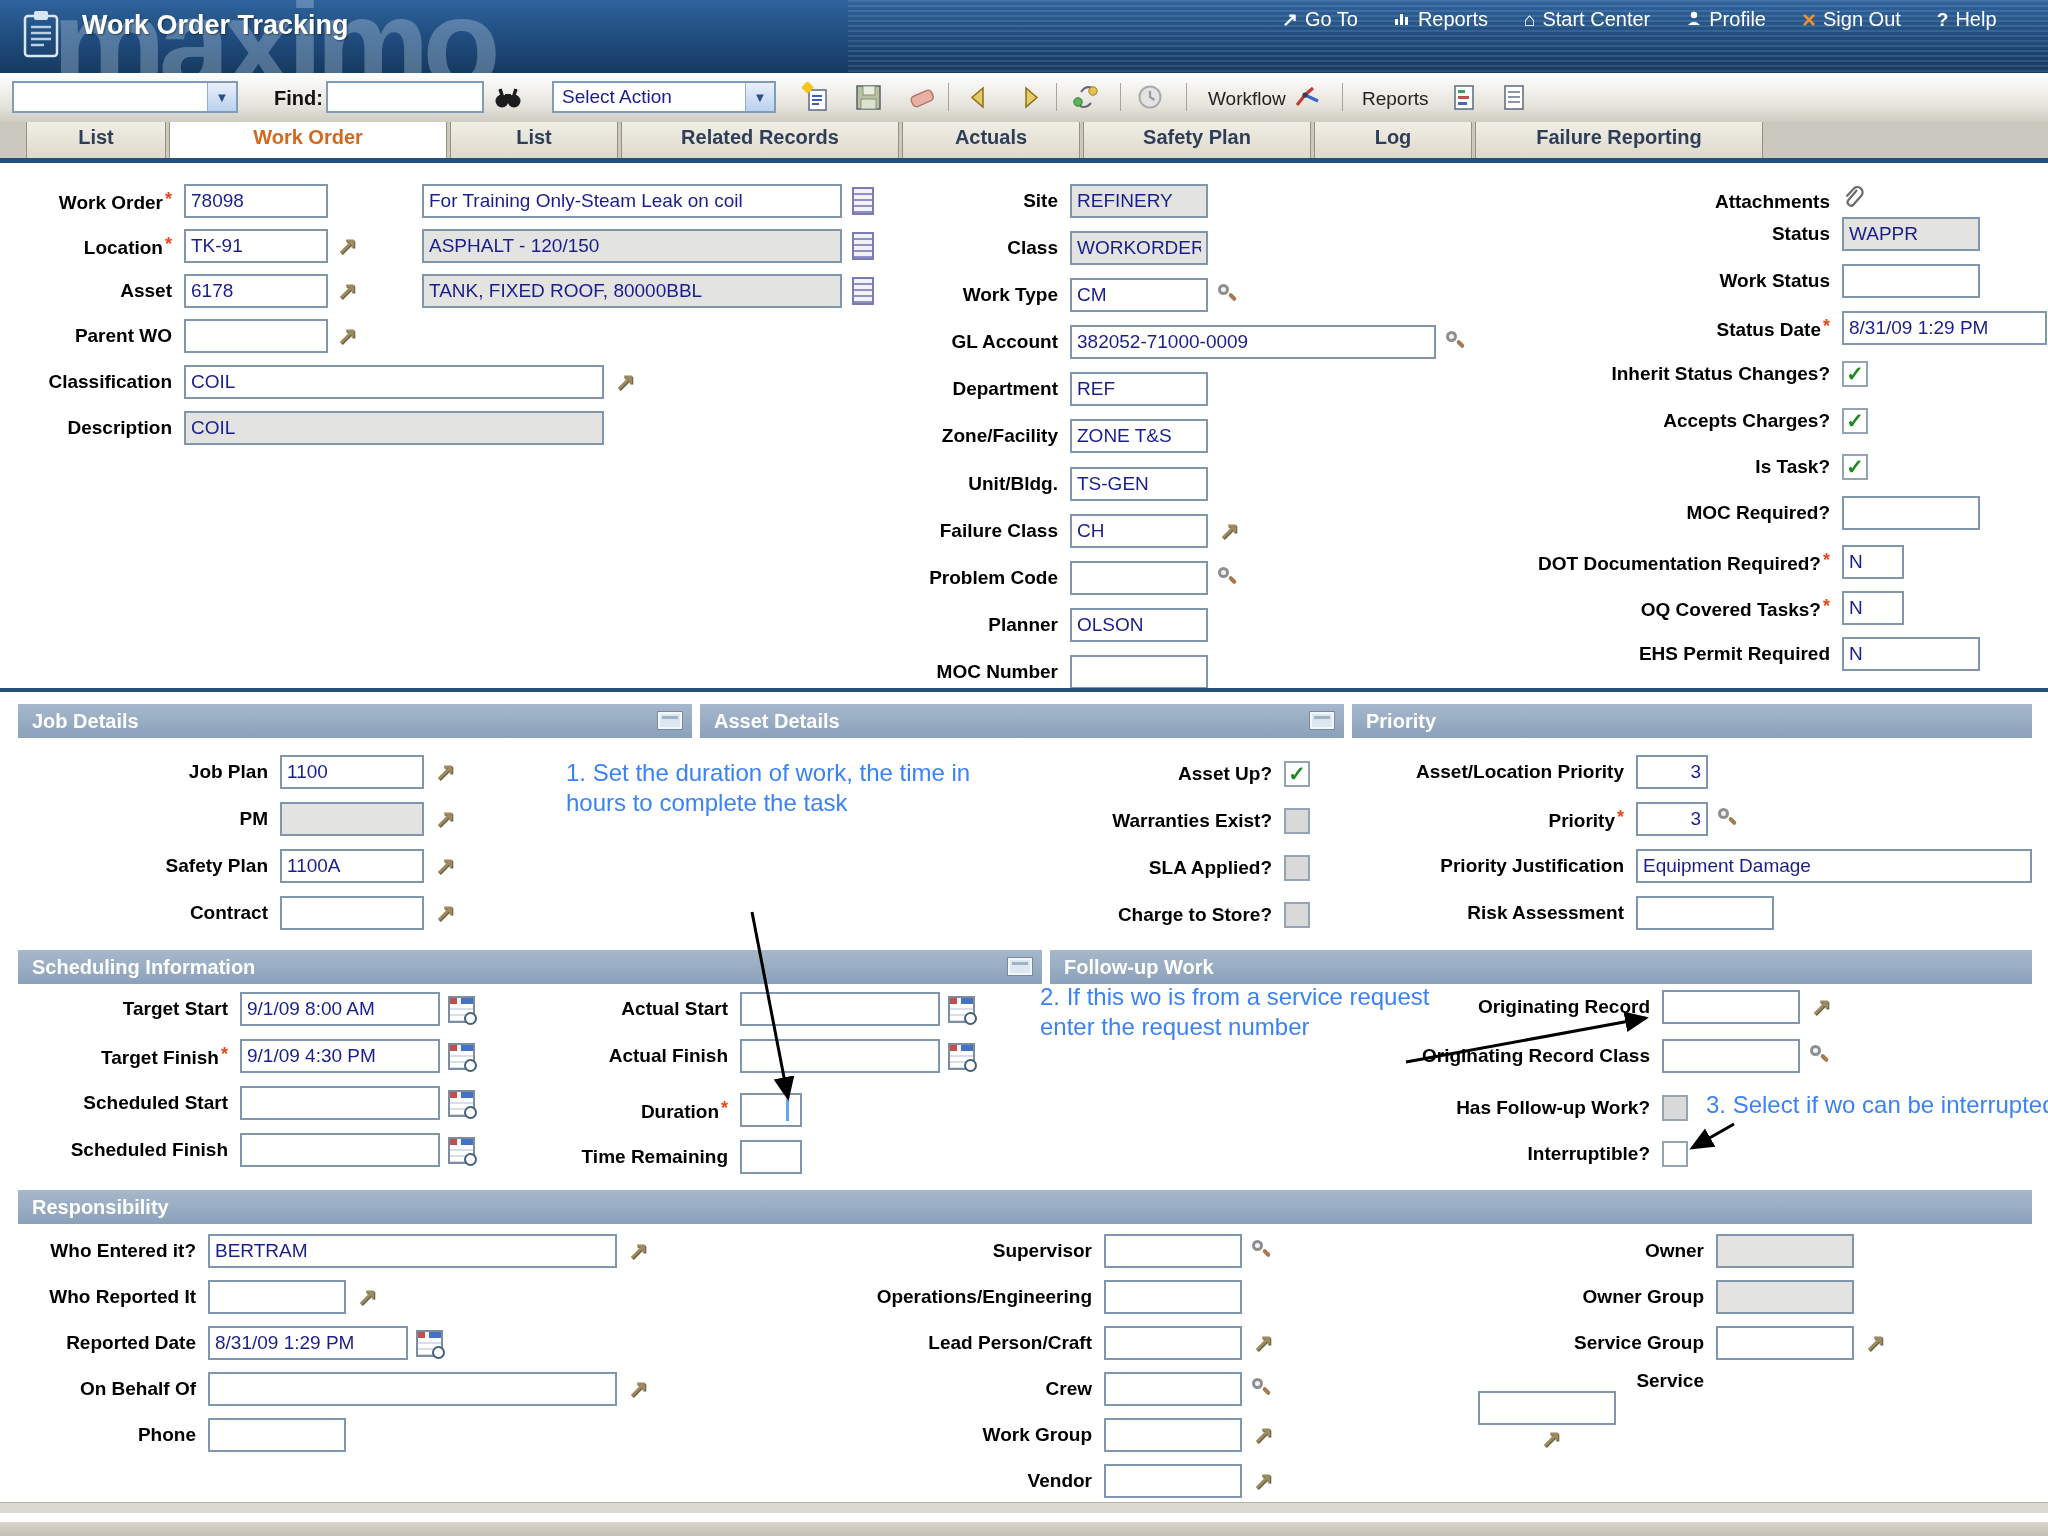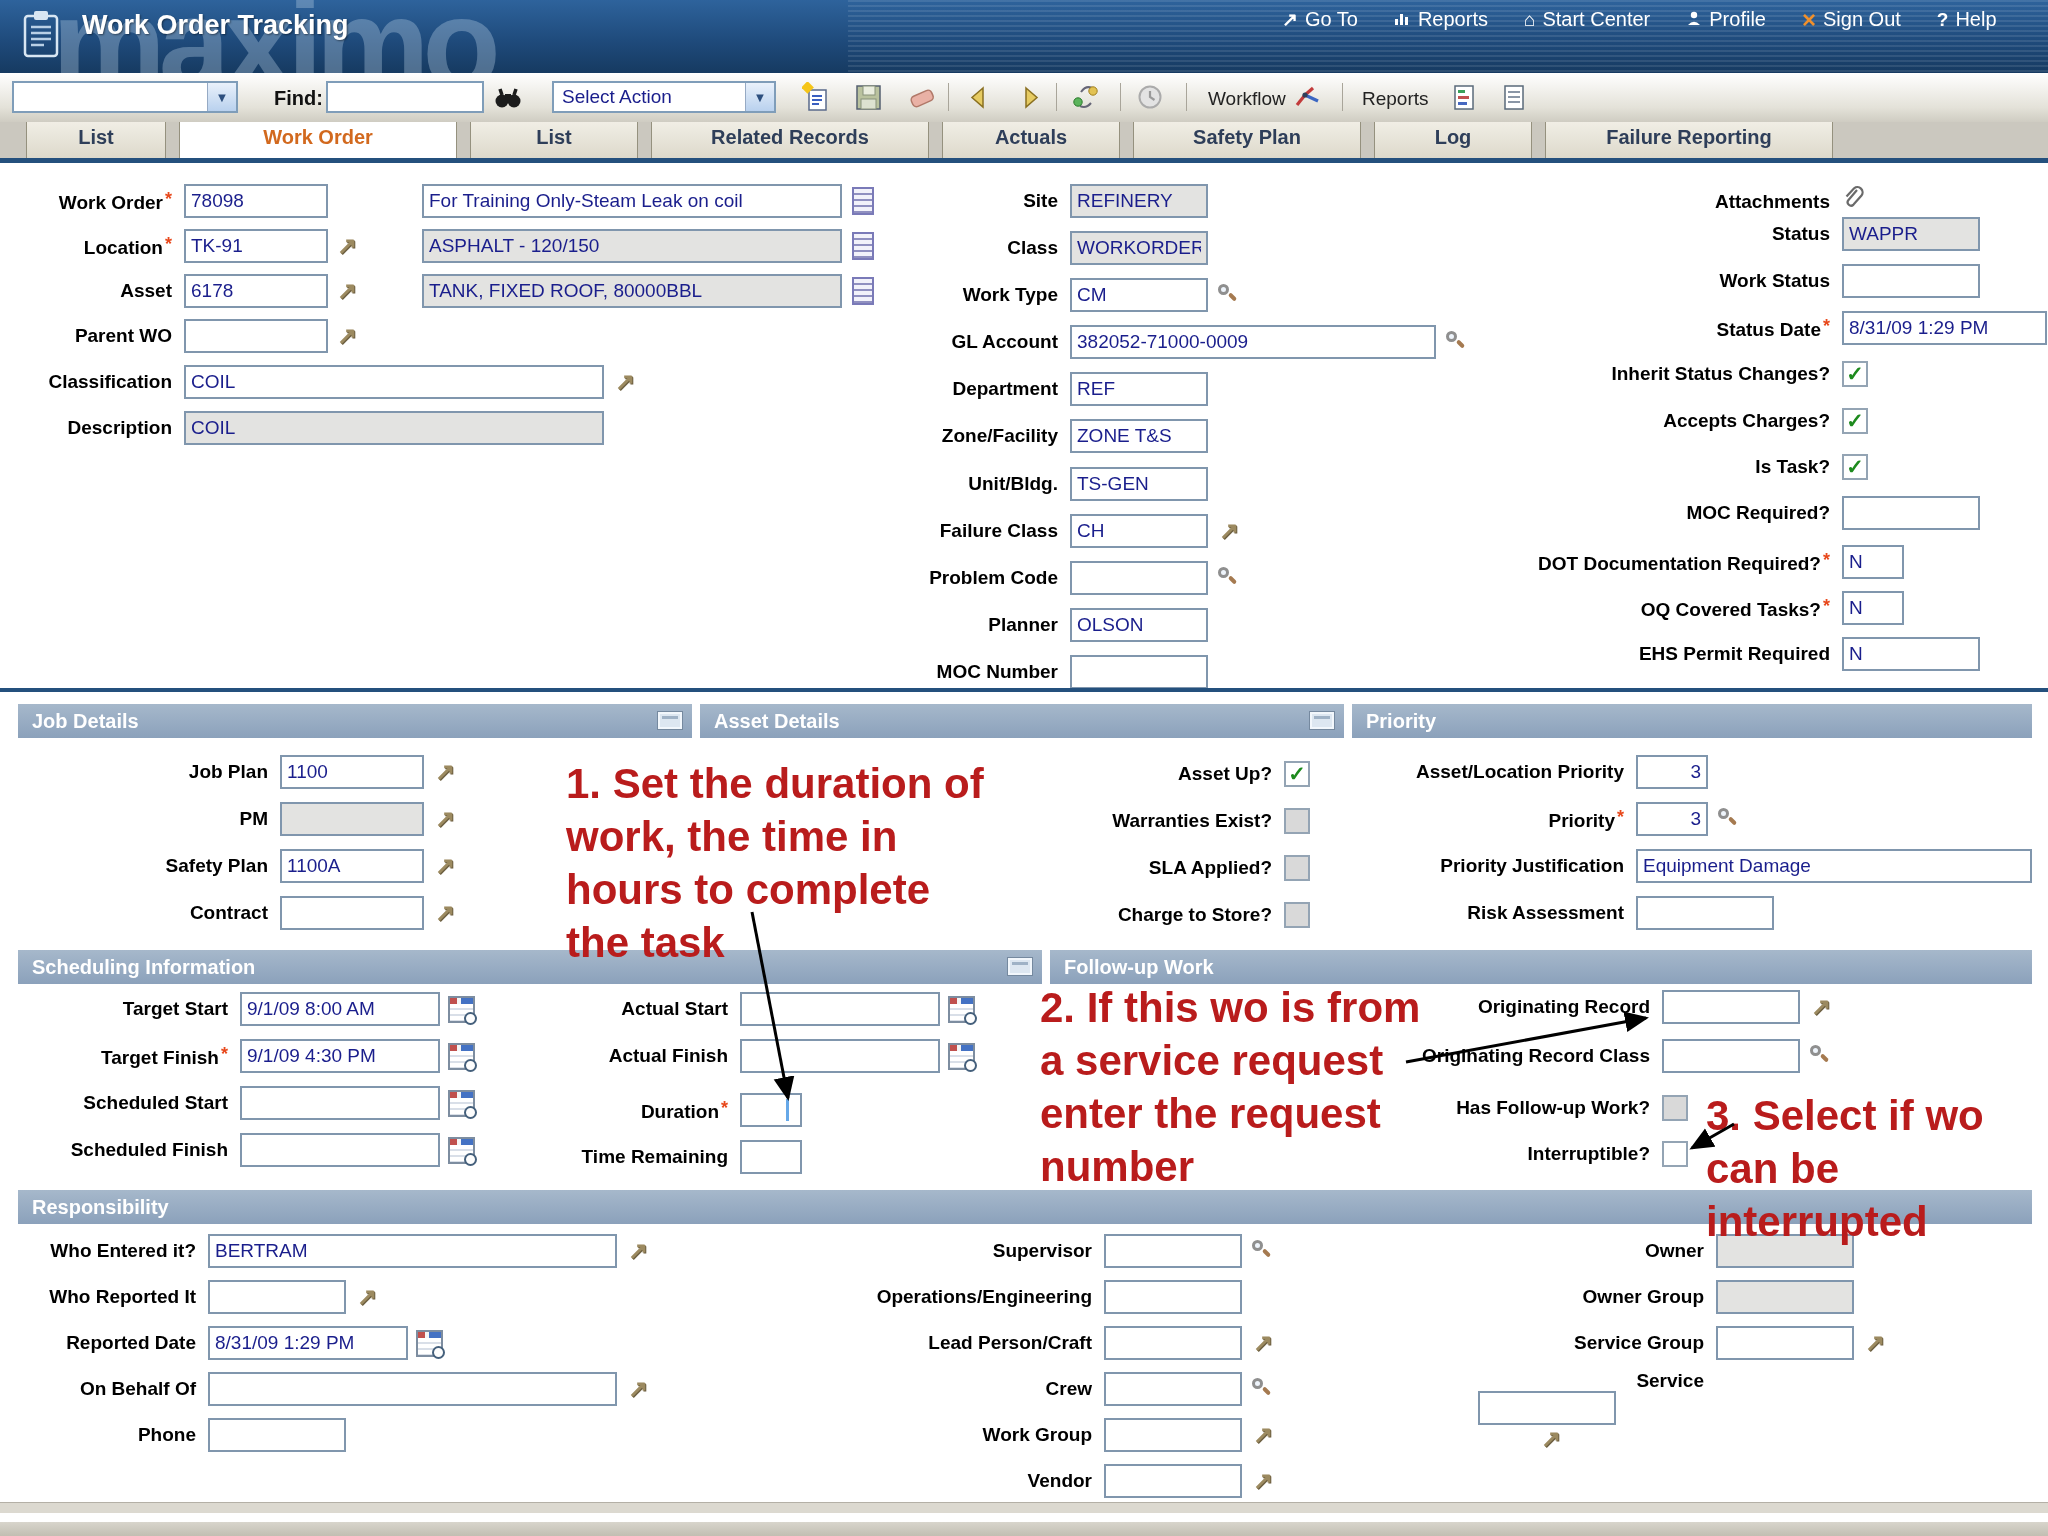--- a/index.html
+++ b/index.html
@@ -31,21 +31,21 @@
   .combo-btn::before{content:"▼";font-size:13px;color:#2d4f7e;}
   .tb-lbl{position:absolute;top:14px;font-size:20px;font-weight:bold;color:#111;}
   .tb-txt{position:absolute;top:15px;font-size:19px;color:#222;}
   .find-inp{position:absolute;top:8px;height:32px;border:2px solid #7f9db9;box-sizing:border-box;
          font-size:19px;color:#1a1e8c;padding:0 5px;background:#fff;}
   .tb-ico{position:absolute;top:9px;width:32px;height:30px;display:flex;align-items:center;justify-content:center;}
   .tb-sep{position:absolute;top:10px;width:1px;height:28px;background:#a9a59a;}
 
   
   .tabs{position:absolute;left:0;top:122px;width:2048px;height:36px;background:#cbc8bf;overflow:hidden;}
-  .tabs-inner{position:absolute;left:26px;top:-13px;display:flex;gap:13px;align-items:flex-end;}
+  .tabs-inner{position:absolute;left:26px;top:-13px;display:flex;gap:3px;align-items:flex-end;}
   .tab{height:49px;box-sizing:border-box;padding:16px 0 0;text-align:center;
        background:linear-gradient(180deg,#f7f5ee,#ddd9cb);border:1px solid #95917e;border-bottom:none;
        border-radius:6px 6px 0 0;font-size:20px;font-weight:bold;color:#2e3e59;white-space:nowrap;}
   .tab.sel{background:#fff;color:#d2691e;}
   .rule{position:absolute;left:0;width:2048px;background:#24507d;}
 
   
   .band{position:absolute;height:34px;background:linear-gradient(180deg,#a6b8cb,#8ba1bb);
         color:#fff;font-weight:bold;font-size:20px;display:flex;align-items:center;
         padding-left:14px;box-sizing:border-box;}
@@ -84,21 +84,21 @@
       background:#fdfdfd;border:2px solid #45607c;box-sizing:border-box;}
   .ic-doc{width:22px;height:28px;flex:none;border:2px solid #7a7ab8;box-sizing:border-box;background-color:#f2f2fa;
       background-image:repeating-linear-gradient(180deg,#f2f2fa 0 4px,#9090c0 4px 6px);}
   .cb{width:26px;height:26px;flex:none;border:2px solid #94a4b4;background:#fff;box-sizing:border-box;
       display:flex;align-items:center;justify-content:center;font-size:21px;font-weight:bold;color:#1d8a1d;}
   .cb.dis{background:#d9d9d9;}
   .cb.checked::before{content:"✓";}
   .caret{width:3px;height:22px;background:#66a8e8;margin-left:-16px;flex:none;}
 
   
-  .note{position:absolute;font-weight:bold;font-size:42px;line-height:1.26;color:#b91c1c;}
+  .note{position:absolute;font-weight:normal;font-size:24px;line-height:1.26;color:#3b82f6;}
   .overlay{position:absolute;left:0;top:0;pointer-events:none;}
 
   .strip1{position:absolute;left:0;top:1502px;width:2048px;height:10px;background:#dcd9d0;border-top:1px solid #b4b0a6;}
   .strip2{position:absolute;left:0;top:1522px;width:2048px;height:14px;background:linear-gradient(180deg,#d8d5cc,#c2beb2);}
 </style>
 </head>
 <body>
 
 <div id="page">
 

